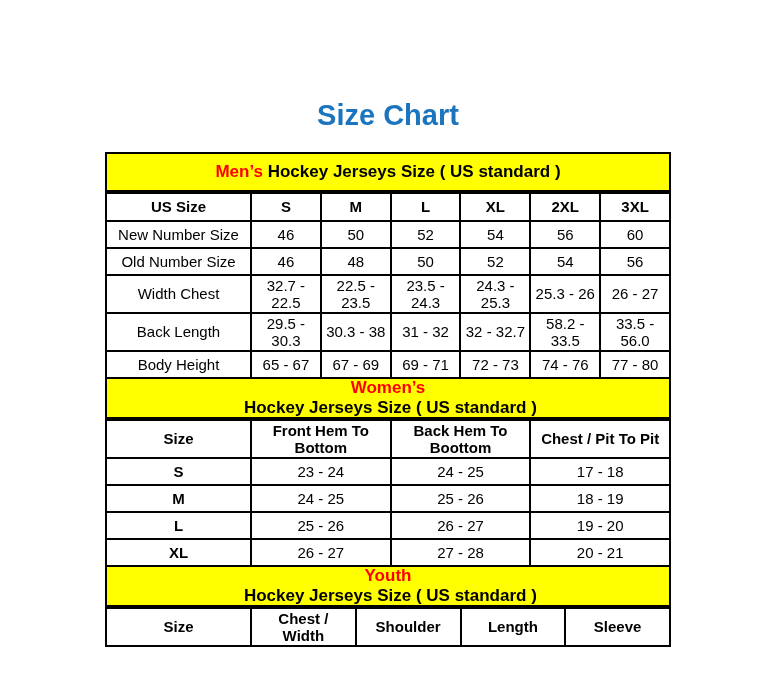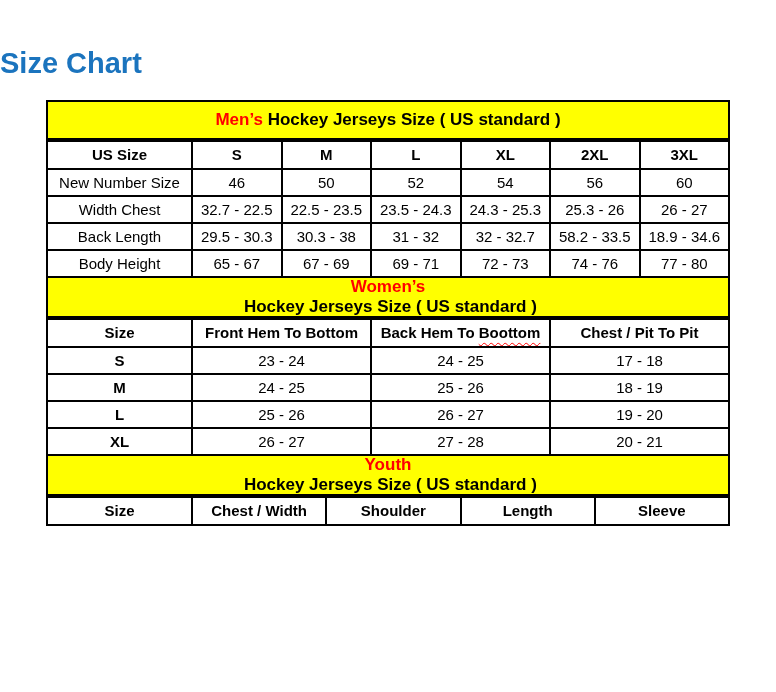--- a/index.html
+++ b/index.html
@@ -18,29 +18,29 @@
   body {
     width: 776px;
     height: 692px;
     background: var(--page-bg);
     font-family: "Liberation Sans", sans-serif;
     color: var(--text-color);
     overflow: hidden;
   }
   .page-title {
     margin: 0;
-    padding-top: 46px;
-    text-align: left;
+    padding-top: 98px;
+    text-align: center;
     font-size: 29px;
     font-weight: bold;
     color: var(--title-color);
     line-height: 1.2;
   }
   .tables-wrap {
-    width: 684px;
+    width: 566px;
     margin: 19px auto 0 auto;
   }
   .section { width: 100%; }
   .band {
     height: 40px;
     background: var(--band-bg);
     border: 2px solid var(--border-color);
     display: flex;
     align-items: center;
     justify-content: center;
@@ -113,36 +113,45 @@
             <tr>
               <th scope="row">New Number Size</th>
               <td>46</td>
               <td>50</td>
               <td>52</td>
               <td>54</td>
               <td>56</td>
               <td>60</td>
             </tr>
             <tr>
+              <th scope="row">Old Number Size</th>
+              <td>46</td>
+              <td>48</td>
+              <td>50</td>
+              <td>52</td>
+              <td>54</td>
+              <td>56</td>
+            </tr>
+            <tr>
               <th scope="row">Width Chest</th>
               <td>32.7 - 22.5</td>
               <td>22.5 - 23.5</td>
               <td>23.5 - 24.3</td>
               <td>24.3 - 25.3</td>
               <td>25.3 - 26</td>
               <td>26 - 27</td>
             </tr>
             <tr>
               <th scope="row">Back Length</th>
               <td>29.5 - 30.3</td>
               <td>30.3 - 38</td>
               <td>31 - 32</td>
               <td>32 - 32.7</td>
               <td>58.2 - 33.5</td>
-              <td>18.9 - 34.6</td>
+              <td>33.5 - 56.0</td>
             </tr>
             <tr>
               <th scope="row">Body Height</th>
               <td>65 - 67</td>
               <td>67 - 69</td>
               <td>69 - 71</td>
               <td>72 - 73</td>
               <td>74 - 76</td>
               <td>77 - 80</td>
             </tr>

